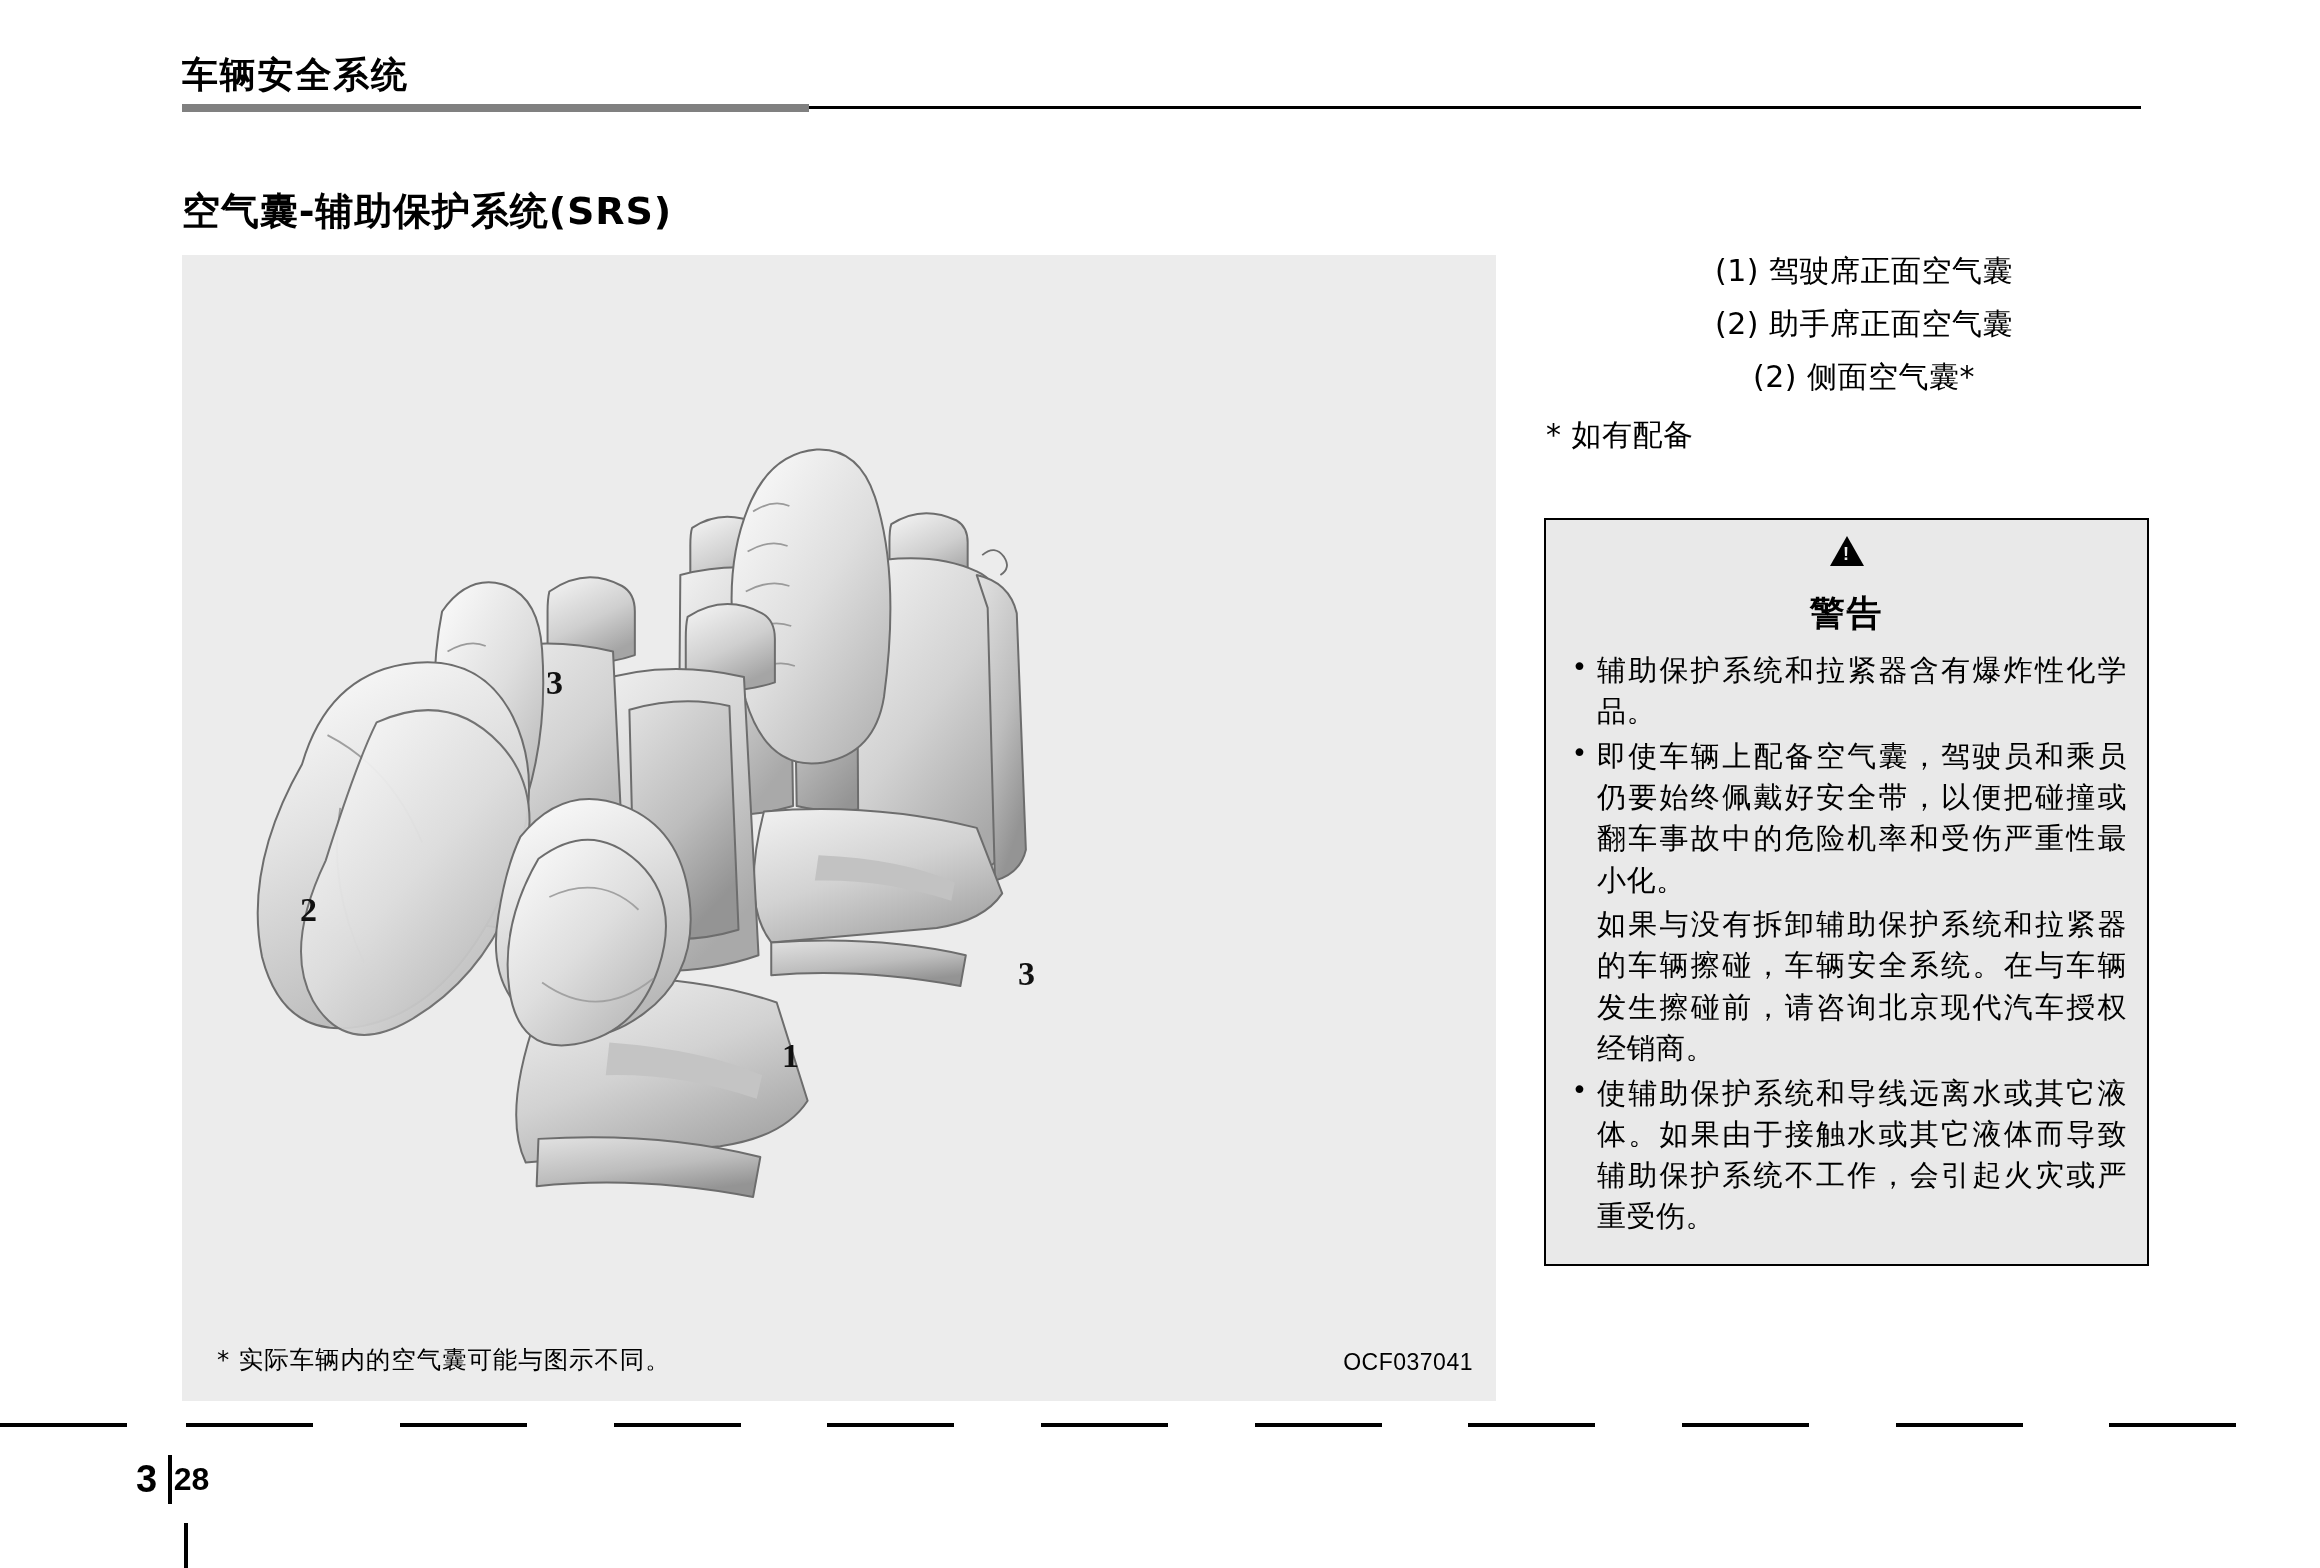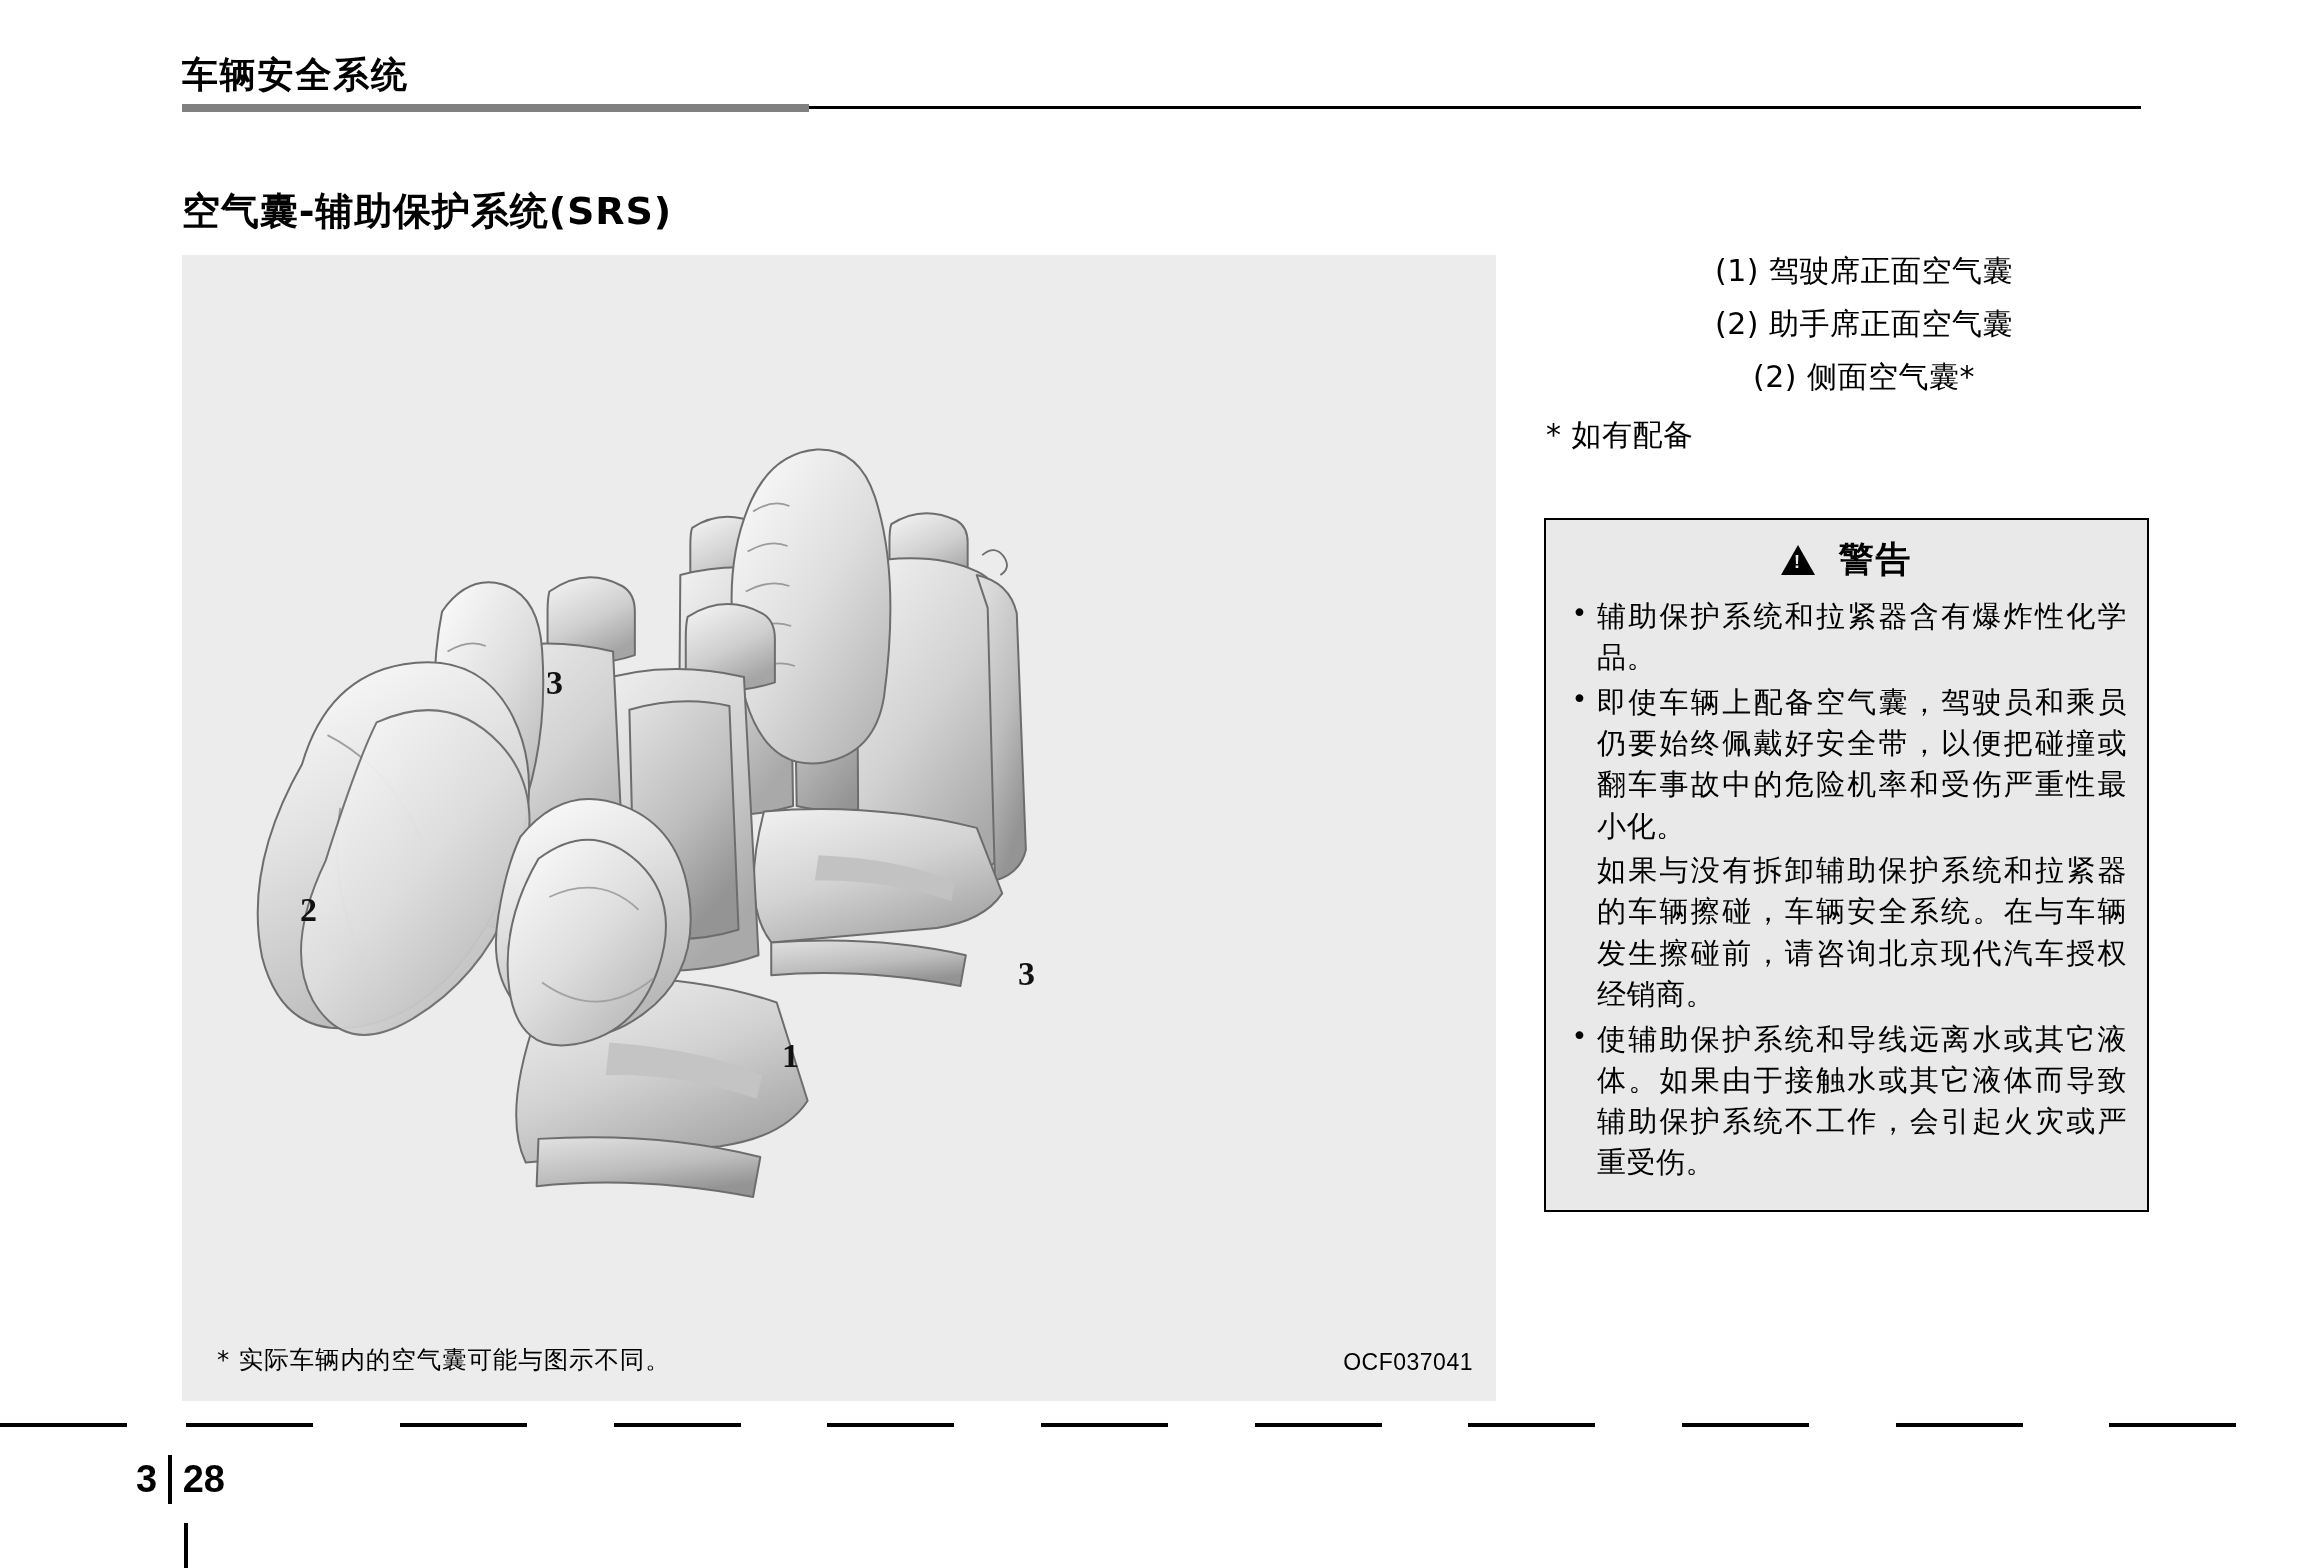--- a/index.html
+++ b/index.html
@@ -127,20 +127,21 @@
     border: 2.7px solid #000;
     background: #e9e9e9;
     padding: 16.4px 20px 23.6px 20px;
   }
   .warning-head {
     display: flex;
     align-items: center;
     justify-content: center;
     gap: 24px;
     margin-bottom: 12.7px;
+    flex-direction: column;
   }
   .warn-tri {
     width: 0;
     height: 0;
     border-left: 17.3px solid transparent;
     border-right: 17.3px solid transparent;
     border-bottom: 30px solid #000;
     position: relative;
   }
   .warn-tri::after {
@@ -215,23 +216,23 @@
     font-size: 38px;
     font-weight: bold;
     padding-right: 11px;
   }
   .page-sep {
     width: 3.6px;
     height: 49px;
     background: #000;
   }
   .page-num {
-    font-size: 38px;
-    font-weight: bold;
-    padding-left: 11px;
+    font-size: 32px;
+    font-weight: bold;
+    padding-left: 2px;
   }
   .footer-tick {
     position: absolute;
     left: 184px;
     top: 1523px;
     width: 3.6px;
     height: 45px;
     background: #000;
   }
 </style>

